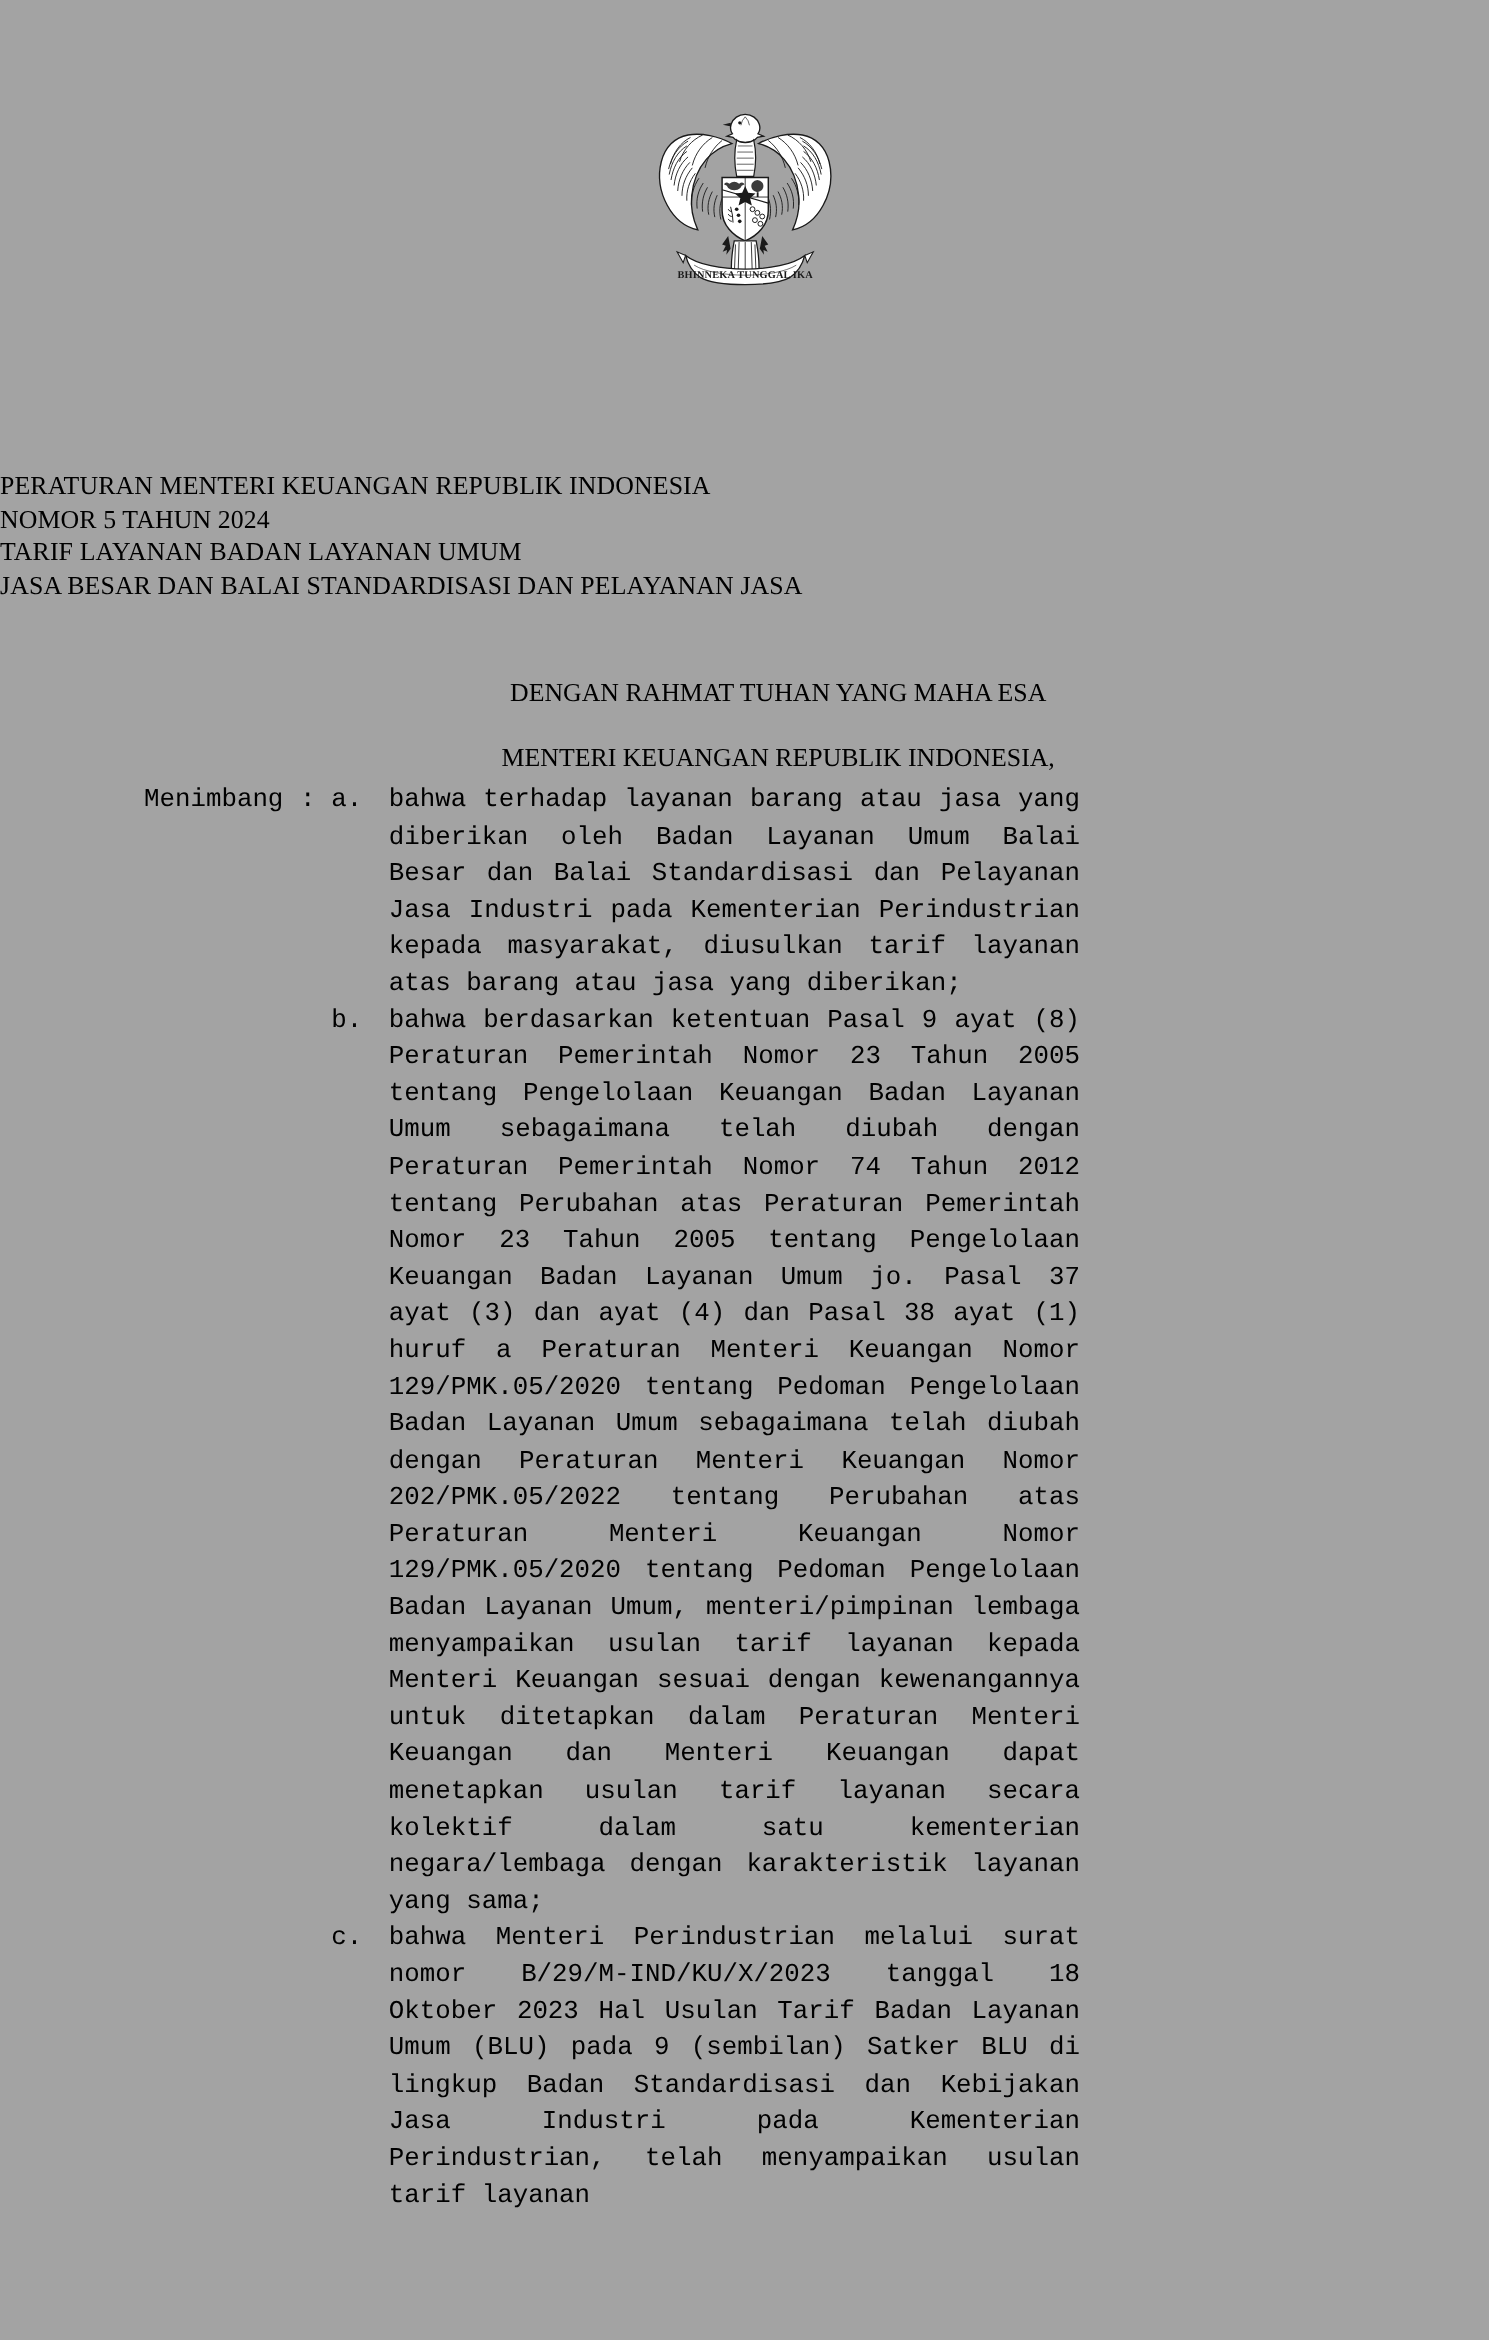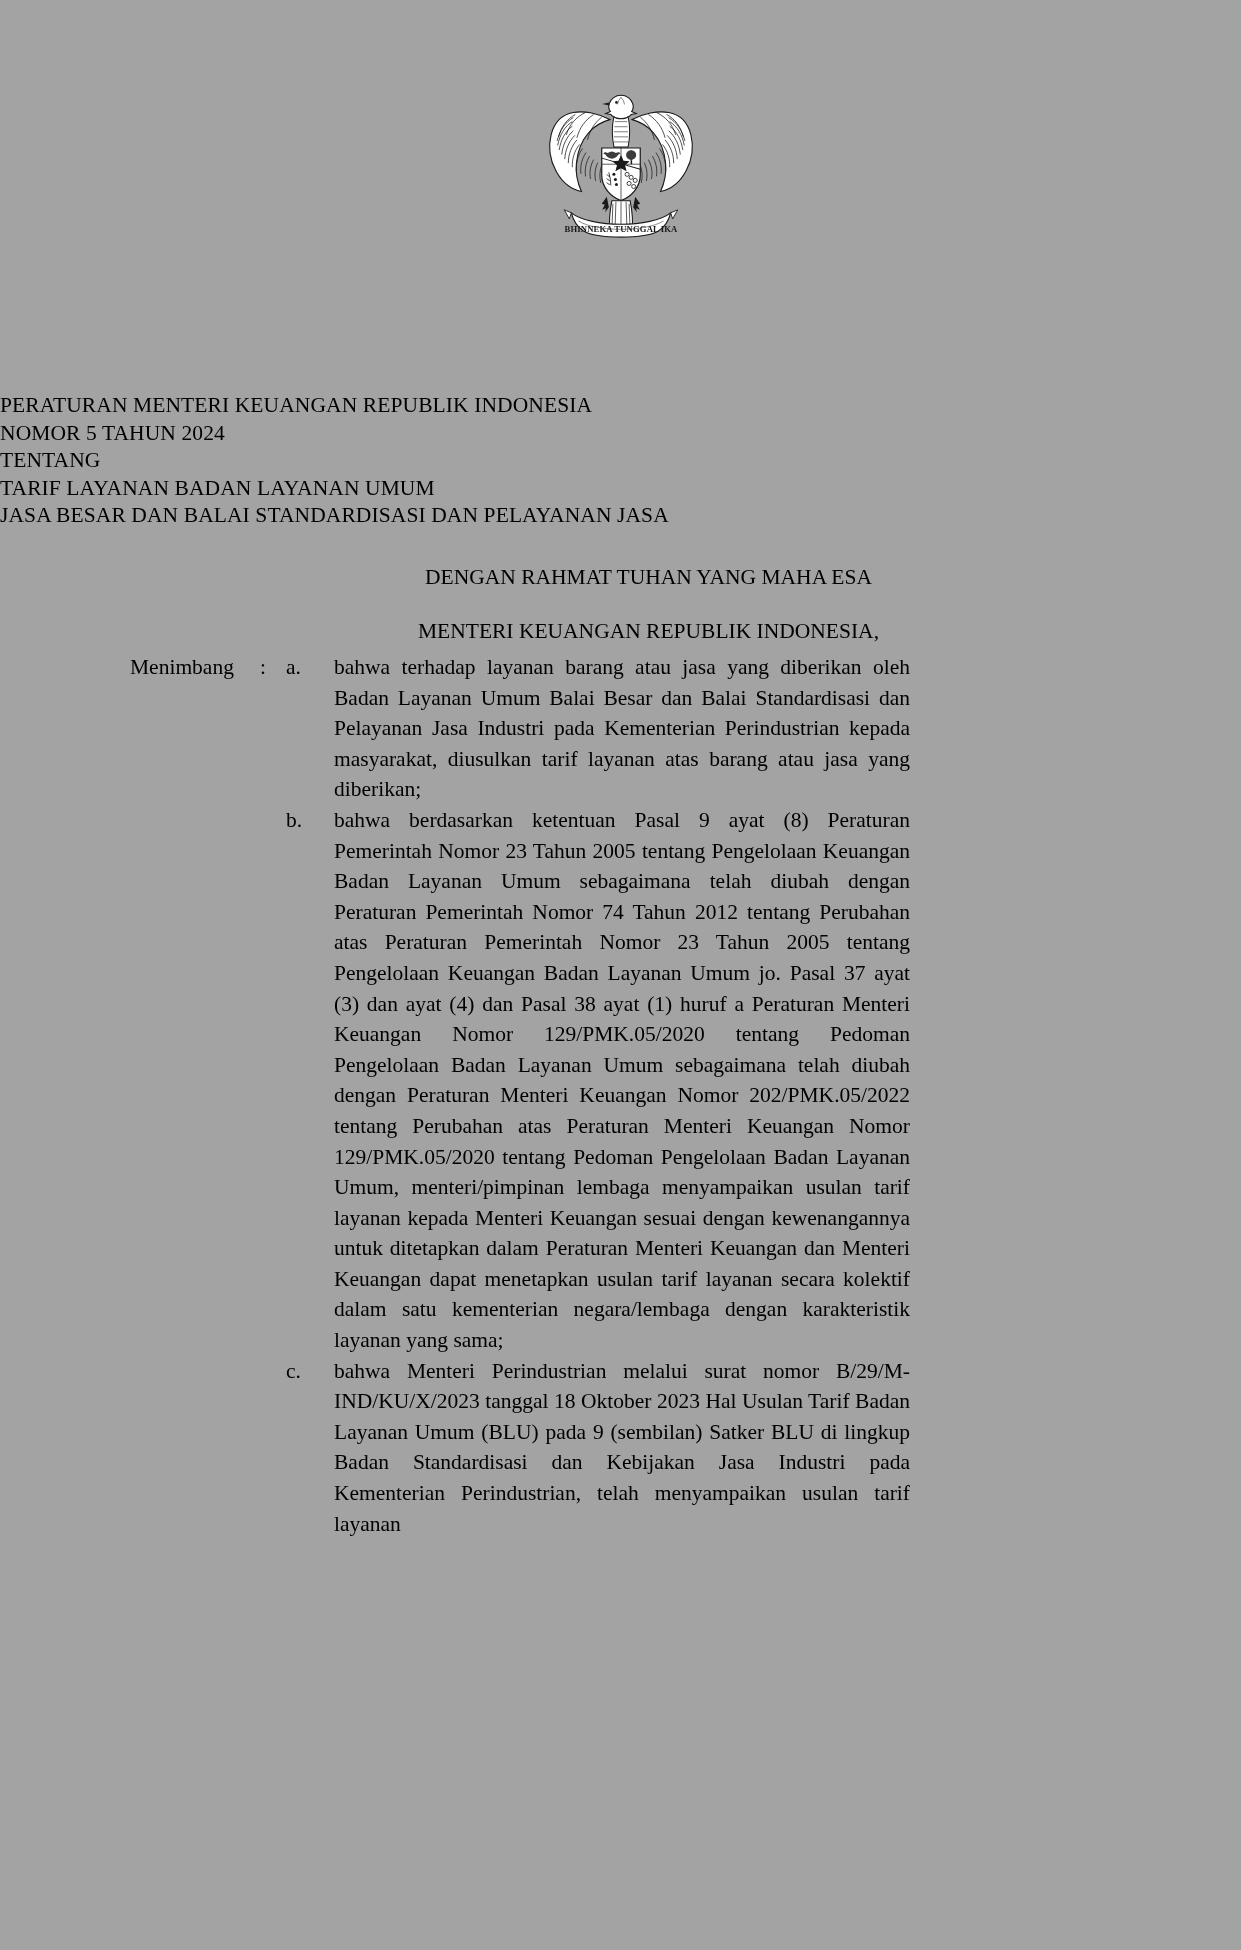--- a/index.html
+++ b/index.html
@@ -67,24 +67,25 @@
     white-space: nowrap;
   }
   .gap-line {
     height: 26px;
   }
 
   
   .body-block {
     position: absolute;
     top: 652px;
-    left: 130px;
+    left: 120px;
     width: 780px;
     font-size: 21.5px;
     line-height: 30.6px;
+    font-family: Liberation Mono, monospace;
   }
 
   .clause-row {
     display: flex;
     align-items: flex-start;
   }
   .label-col {
     width: 130px;
     flex: 0 0 130px;
     white-space: nowrap;
@@ -215,21 +216,20 @@
 
         <path d="M52 246 l-14 -6 l10 18 z" fill="#ffffff" stroke-width="1.8"></path>
         <path d="M248 246 l14 -6 l-10 18 z" fill="#ffffff" stroke-width="1.8"></path>
       </g>
     </svg>
   </div>
 
   <div class="title-block">
     <div class="title-line">PERATURAN MENTERI KEUANGAN REPUBLIK INDONESIA</div>
     <div class="title-line">NOMOR 5 TAHUN 2024</div>
-    <div class="title-line">TENTANG</div>
     <div class="title-line">TARIF LAYANAN BADAN LAYANAN UMUM</div>
     <div class="title-line">JASA BESAR DAN BALAI STANDARDISASI DAN PELAYANAN JASA</div>
   </div>
 
   <div class="subtitle-block">
     <div class="gap-line"></div>
     <div class="subtitle-line">DENGAN RAHMAT TUHAN YANG MAHA ESA</div>
     <div class="gap-line"></div>
     <div class="subtitle-line">MENTERI KEUANGAN REPUBLIK INDONESIA,</div>
   </div>

